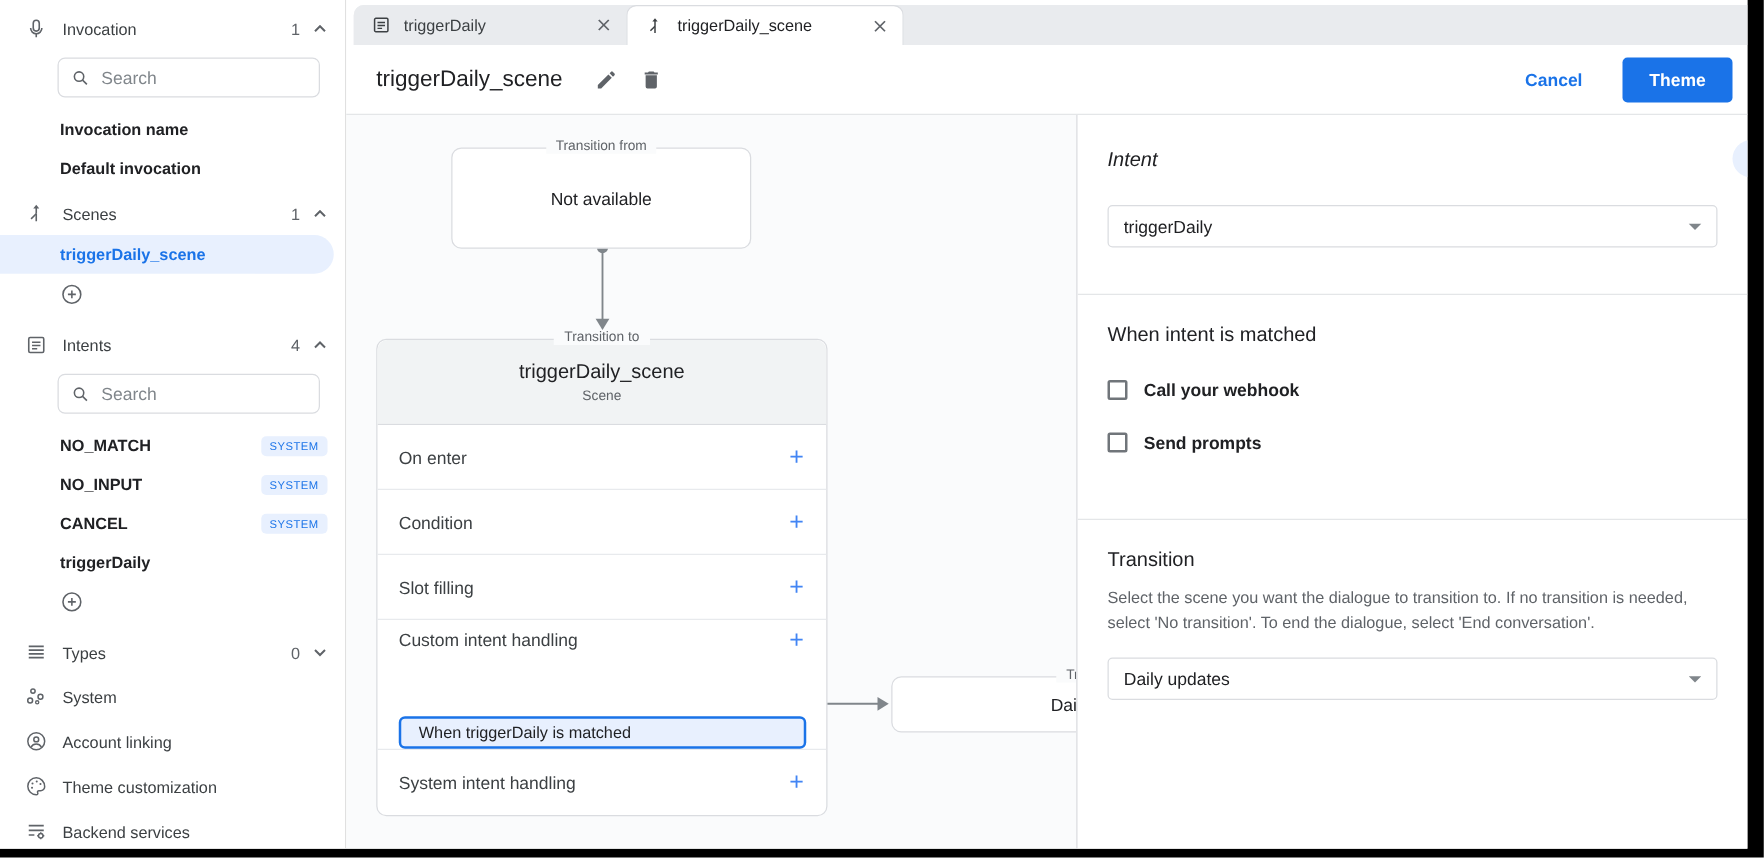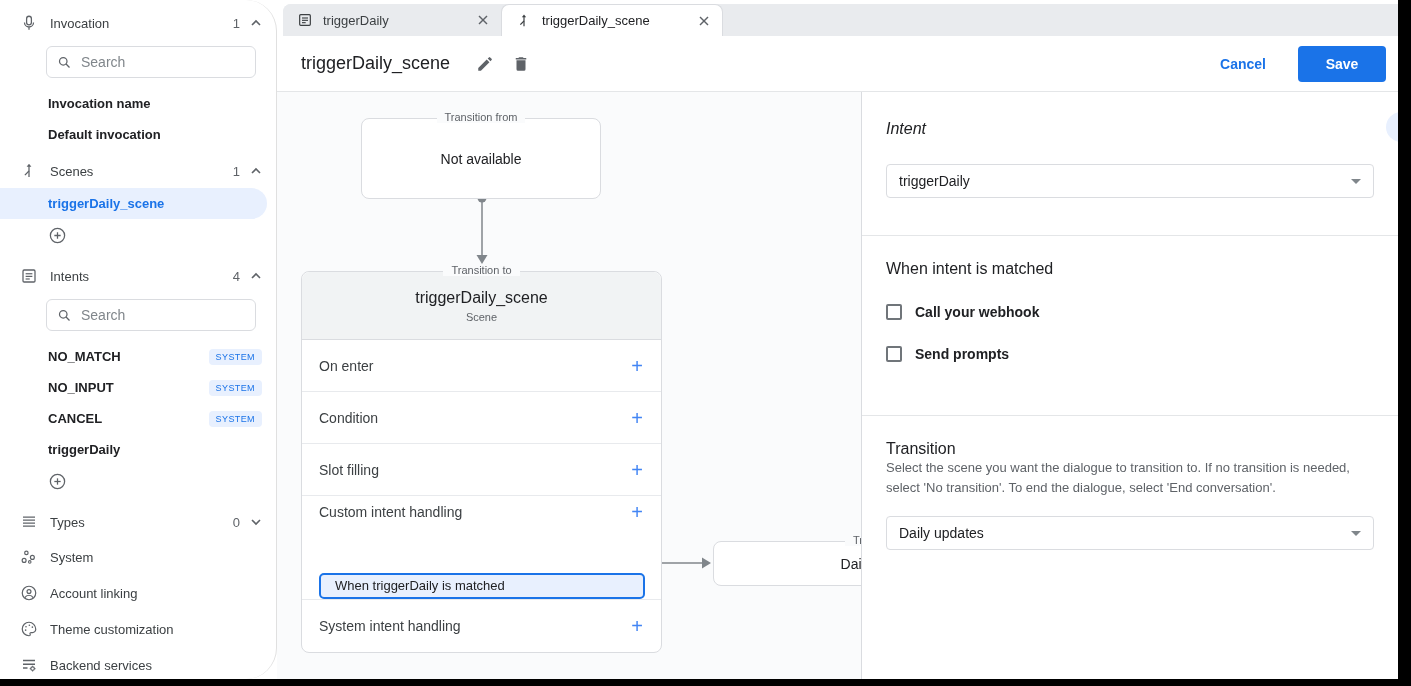--- a/index.html
+++ b/index.html
@@ -1,21 +1,21 @@
 <!DOCTYPE html>
 <html><head>
 <meta charset="utf-8">
 <style>
   * { margin:0; padding:0; box-sizing:border-box; }
   html,body { width:1411px; height:686px; }
   body { font-family:"Liberation Sans", sans-serif; background:#000; position:relative; overflow:hidden; }
   .window { position:absolute; left:0; top:0; width:1398px; height:679px; background:#fff; display:flex; overflow:hidden; }
 
   
-  .sidebar { width:277px; min-width:277px; border-right:1px solid #e0e0e0; background:#fff; padding-top:6px; overflow:hidden;border-radius:31px; }
+  .sidebar { width:277px; min-width:277px; border-right:1px solid #e0e0e0; background:#fff; padding-top:6px; overflow:hidden; }
   .side-row { display:flex; align-items:center; height:34px; padding:0 14px 0 20px; color:#3c4043; font-size:13px; cursor:pointer; }
   .side-row .sicon { width:18px; height:18px; margin-right:12px; color:#5f6368; flex:none; display:flex; align-items:center; justify-content:center; }
   .side-row .slabel { flex:1; color:#3c4043; }
   .side-row .count { color:#5f6368; margin-right:10px; font-size:13px; }
   .side-row .chev { width:12px; height:12px; color:#5f6368; display:flex; }
   .searchbox { margin:6px 20px 10px 46px; height:32px; border:1px solid #dadce0; border-radius:6px; display:flex; align-items:center; padding:0 10px; background:#fff; }
   .searchbox svg { width:15px; height:15px; color:#5f6368; margin-right:9px; flex:none; }
   .searchbox input { border:none; outline:none; font-size:14px; color:#3c4043; width:100%; font-family:"Liberation Sans",sans-serif; background:transparent; }
   .searchbox input::placeholder { color:#80868b; }
   .side-item { display:flex; align-items:center; height:31px; padding:0 14px 0 48px; font-size:13px; font-weight:bold; color:#202124; cursor:pointer; }
@@ -78,21 +78,21 @@
   .panel { width:537px; min-width:537px; border-left:1px solid #dadce0; background:#fff; position:relative; padding:0 24px; overflow:hidden; }
   .expander { position:absolute; left:524px; top:20px; width:30px; height:30px; background:#e8f0fe; border-radius:15px; color:#1a73e8; display:flex; align-items:center; justify-content:center; cursor:pointer; }
   .p-heading { font-size:16px; color:#202124; }
   .dropdown { height:34px; border:1px solid #dadce0; border-radius:4px; display:flex; align-items:center; padding:0 12px; font-size:14px; color:#202124; cursor:pointer; background:#fff; }
   .dropdown .dval { flex:1; }
   .caret { width:0; height:0; border-left:5px solid transparent; border-right:5px solid transparent; border-top:5px solid #80868b; }
   .pdivider { border-top:1px solid #e4e6e8; margin:0 -24px; }
   .cbrow { display:flex; align-items:center; margin-top:26px; cursor:pointer; }
   .cbox { width:16px; height:16px; border:2px solid #70757a; border-radius:2px; margin-right:13px; flex:none; }
   .cblabel { font-size:14px; font-weight:bold; color:#202124; }
-  .p-desc { font-size:13px; color:#5f6368; line-height:20px; max-width:505px; }
+  .p-desc { font-size:13px; color:#5f6368; line-height:20px; margin-top:10px; max-width:505px; }
 
   .mt37 { margin-top:37px; } .mt24 { margin-top:24px; } .mt26 { margin-top:26px; } .mt28 { margin-top:28px;font-style:italic; }
 </style>
 </head>
 <body>
 
 <div class="window">
 
   <aside class="sidebar">
 
@@ -330,21 +330,21 @@
             <path d="M3 17.4V21h3.6L17.9 9.7l-3.6-3.6L3 17.4zM20.8 6.8a1.2 1.2 0 0 0 0-1.7l-1.9-1.9a1.2 1.2 0 0 0-1.7 0l-1.6 1.6 3.6 3.6 1.6-1.6z" fill="currentColor"></path>
           </svg>
       </span>
       <span class="hicon trash">
         <svg viewBox="0 0 24 24" width="18" height="18">
             <path d="M6 19a2 2 0 0 0 2 2h8a2 2 0 0 0 2-2V7H6v12zM19 4h-3.5l-1-1h-5l-1 1H5v2h14V4z" fill="currentColor"></path>
           </svg>
       </span>
       <span class="spacer"></span>
       <span class="cancel-btn">Cancel</span>
-      <button class="save-btn">Save</button>
+      <button class="save-btn">Theme</button>
     </div>
 
     <div class="content">
 
       <div class="canvas">
 
         <svg class="connectors" width="582" height="587" viewBox="0 0 582 587">
           <circle cx="204" cy="106" r="4.5" fill="#80868b"></circle>
           <line x1="204" y1="110" x2="204" y2="164" stroke="#80868b" stroke-width="1.5"></line>
           <polygon points="198.5,163 209.5,163 204,172" fill="#80868b"></polygon>

